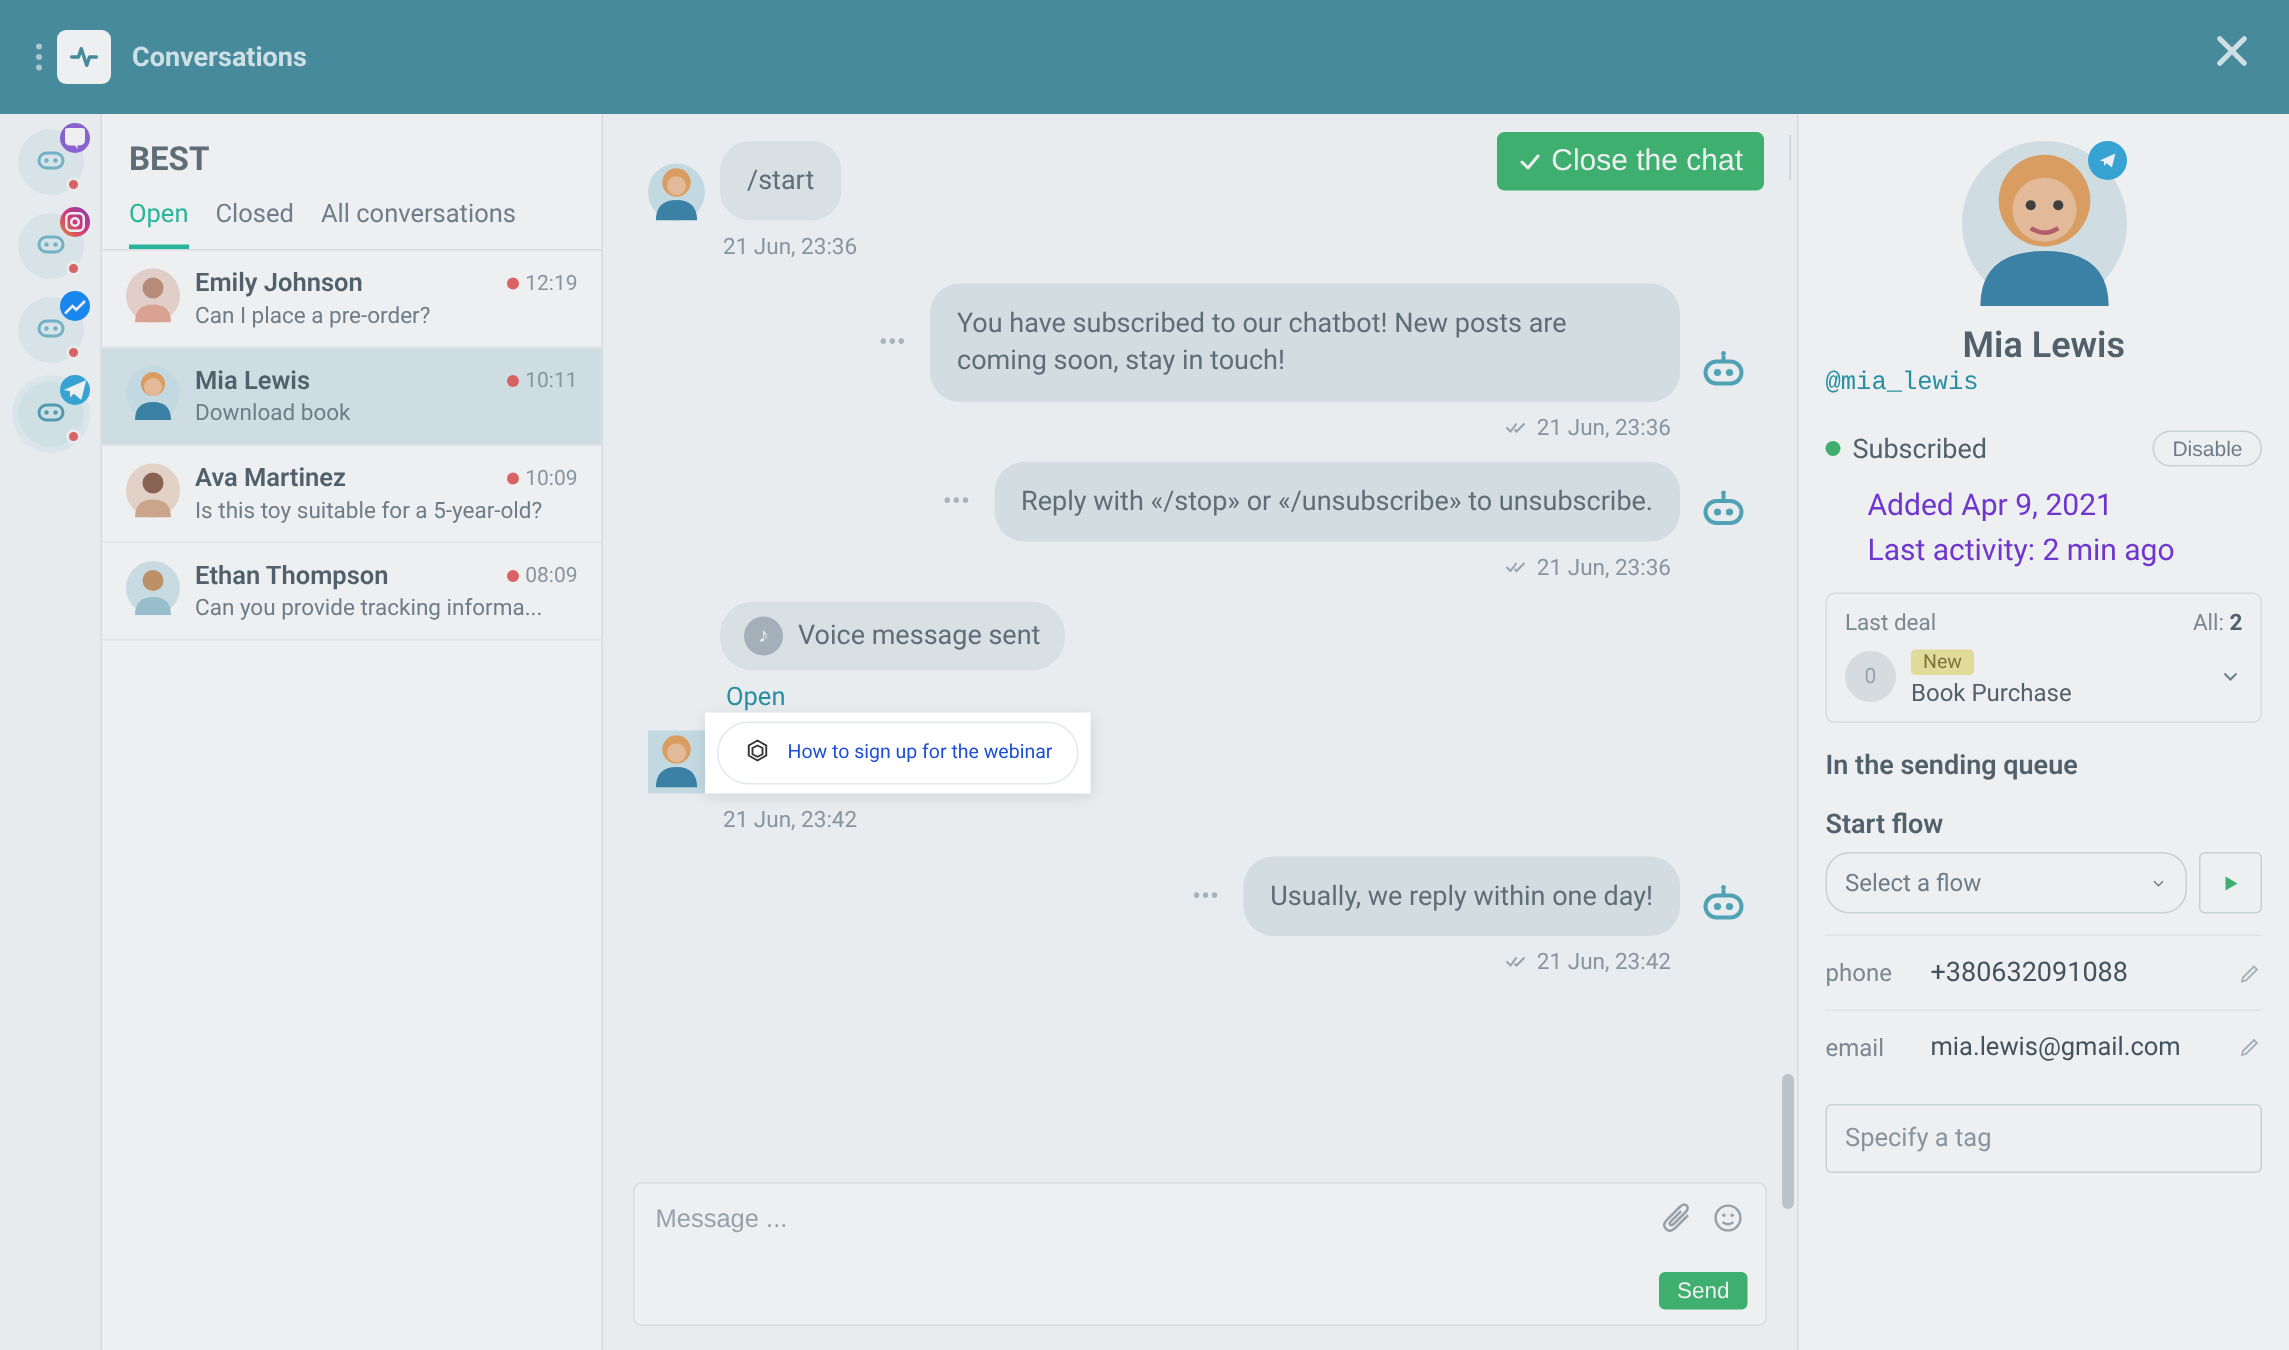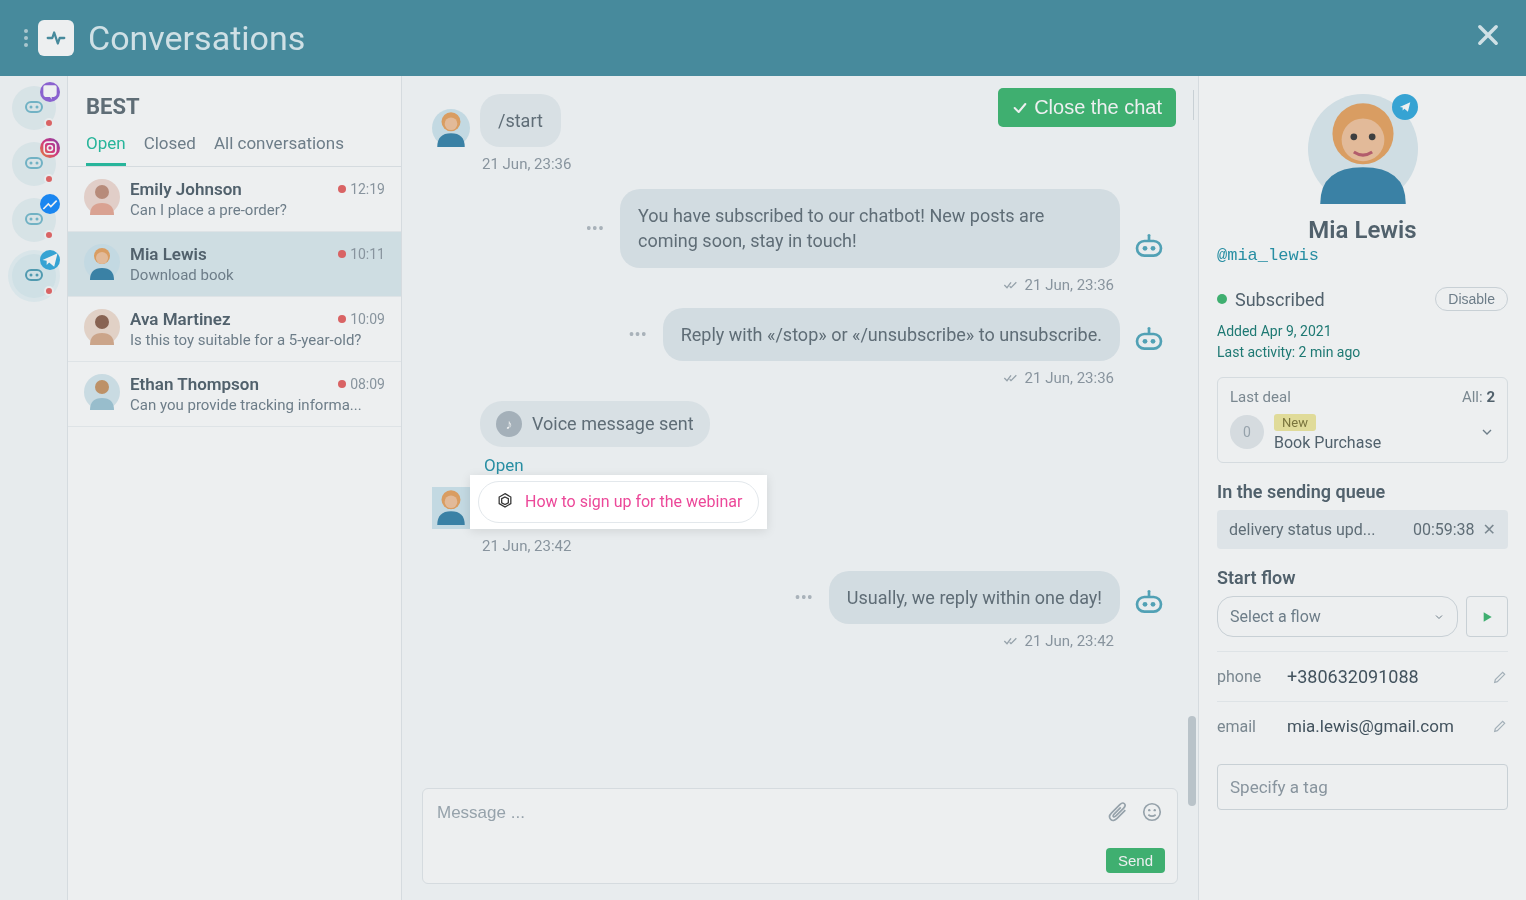--- a/index.html
+++ b/index.html
@@ -1,21 +1,21 @@
 <!DOCTYPE html>
 <html><head>
 <meta charset="utf-8">
 <style>
 * { box-sizing: border-box; margin: 0; padding: 0; }
 body { font-family: -apple-system, BlinkMacSystemFont, "Segoe UI", Roboto, sans-serif; background: #f5f5f5; color: #596b77; width: 1526px; height: 900px; overflow: hidden; position: relative; }
 .topbar { background: #3e8a9e; height: 76px; display: flex; align-items: center; padding: 0 24px; color: #fff; }
 .topbar .drag { color: rgba(255,255,255,0.6); margin-right: 10px; display:flex; flex-direction:column; gap:3px;}
 .topbar .drag span{width:4px;height:4px;border-radius:50%;background:rgba(255,255,255,0.6);}
 .topbar .logo { width: 36px; height: 36px; background: #fff; border-radius: 6px; display:flex; align-items:center; justify-content:center; margin-right: 14px; color: #3e8a9e;}
-.topbar .title { font-size: 34px; font-weight: 400; color: #dceef3; }
+.topbar .title { font-size: 18px; font-weight: 700; color: #dceef3; }
 .topbar .close { margin-left: auto; font-size: 30px; color: #dceef3; cursor: pointer; }
 .main { display: flex; height: 824px; }
 .rail { width: 68px; background: #f9fbfc; border-right: 1px solid #e3e8ec; padding-top: 10px; display:flex; flex-direction:column; align-items:center; gap:12px;}
 .rail .railicon { width: 44px; height: 44px; border-radius: 50%; background: #e6f1f4; display:flex; align-items:center; justify-content:center; position:relative; cursor:pointer;}
 .rail .railicon.active { background: #dceef3; box-shadow: 0 0 0 4px #e8f4f7; }
 .rail .railicon svg{width:24px;height:24px;}
 .rail .railbadge{position:absolute;top:-4px;right:-4px;width:20px;height:20px;border-radius:50%;display:flex;align-items:center;justify-content:center;}
 .rail .raildot{position:absolute;bottom:2px;right:2px;width:10px;height:10px;border-radius:50%;background:#e85c5c;border:2px solid #f9fbfc;}
 .convlist { width: 334px; background: #fff; border-right: 1px solid #e3e8ec; display:flex; flex-direction:column;}
 .convlist .head { padding: 18px 18px 0; }
@@ -46,37 +46,37 @@
 .timestamp { font-size:15px; color:#8a96a0; margin: 6px 0 16px 50px;}
 .timestamp.right { text-align:right; margin: 4px 54px 14px 0; display:flex; justify-content:flex-end; align-items:center; gap:6px;}
 .timestamp.right svg{width:16px;height:10px;}
 .boticon{width:38px;height:38px;border-radius:8px;display:flex;align-items:center;justify-content:center;}
 .dots{ font-size:18px; color:#b0b9c0; margin: 0 6px; align-self:center;}
 .voice-block{ display:inline-flex; flex-direction:column; align-items:flex-start; margin-left:50px;}
 .voice-bubble{ display:flex; align-items:center; gap:10px; background:#e7eef2; padding:10px 16px; border-radius:22px; font-size:18px; color:#5a6872;}
 .voice-bubble .audio-ic{width:26px;height:26px;border-radius:50%;background:#aab6bf;display:flex;align-items:center;justify-content:center;color:#fff;font-size:14px;}
 .openlink{ color:#1a8fa6; font-size:17px; margin: 8px 0 0 4px; cursor:pointer;}
 .openai-row{ display:flex; align-items:center; gap:10px; background:#fff; border:1px solid #e3e8ec; border-radius:22px; padding:10px 16px; margin-top:6px;}
-.openai-row span{ font-size:16px; color:#ec4899;}
+.openai-row span{ font-size:13px; color:#1d4ed8;}
 .highlight-region{ background:#fff; padding:6px 8px; position:relative; margin-left:-10px;}
 .composer { margin: 0 20px 16px; border:1px solid #e3e8ec; border-radius:6px; background:#fff; padding: 14px; position:relative; height:96px;}
 .composer input{ border:none; outline:none; width: calc(100% - 80px); font-size:17px; color:#5a6872;}
 .composer input::placeholder{color:#9aa6af;}
 .composer .cicons{ position:absolute; top:12px; right:14px; display:flex; gap:12px; color:#9aa6af;}
 .composer .send{ position:absolute; bottom:10px; right:12px; background:#35b56b; color:#fff; border:none; padding:4px 12px; border-radius:4px; font-size:15px; cursor:pointer;}
 .sidepanel { width: 328px; background:#fff; border-left:1px solid #e3e8ec; padding: 18px; overflow:auto;}
 .sidepanel .pavatar{ width:110px;height:110px;border-radius:50%;margin:0 auto; display:block; position:relative;}
 .sidepanel .pavatar .tg{position:absolute;top:0;right:0;width:26px;height:26px;border-radius:50%;background:#2aa7de;display:flex;align-items:center;justify-content:center;color:#fff;}
 .sidepanel .pname{ text-align:center; font-size:24px; font-weight:600; color:#4a5a66; margin-top:12px;}
 .sidepanel .puser{ text-align:left; color:#1a8fa6; font-size:17px; margin-top:2px;font-family:Liberation Mono, monospace;}
 .statrow{ display:flex; align-items:center; justify-content:space-between; margin-top:22px;}
 .statrow .l{display:flex;align-items:center;gap:8px;font-size:18px;color:#4a5a66;}
 .statrow .l .gd{width:10px;height:10px;border-radius:50%;background:#35b56b;}
 .disablebtn{ border:1px solid #d4dbe0; background:#fff; border-radius:14px; padding:3px 12px; font-size:14px; color:#6b7b87; cursor:pointer;}
-.subinfo{ font-size:14px; color:#0f766e; margin-top:10px; line-height:1.5;}
+.subinfo{ font-size:20px; color:#6d28d9; margin-top:10px; line-height:1.5;margin-left:28px;}
 .dealcard{ border:1px solid #e3e8ec; border-radius:6px; padding:10px 12px; margin-top:14px;}
 .dealcard .h{display:flex;justify-content:space-between;font-size:15px;color:#7a8790;}
 .dealcard .b{display:flex;align-items:center;gap:10px;margin-top:6px;}
 .dealcard .circ{width:34px;height:34px;border-radius:50%;background:#e3e8ec;display:flex;align-items:center;justify-content:center;color:#9aa6af;font-size:14px;}
 .dealcard .txt{flex:1;}
 .dealcard .new{display:inline-block;background:#f0e89a;color:#7a7130;font-size:13px;padding:1px 8px;border-radius:3px;}
 .dealcard .deal{font-size:16px;color:#4a5a66;margin-top:2px;}
 .sectitle{font-size:18px;font-weight:600;color:#4a5a66;margin-top:18px;}
 .queue{background:#edf2f5;border-radius:4px;padding:10px 12px;margin-top:8px;display:flex;align-items:center;justify-content:space-between;font-size:16px;color:#5a6872;}
 .queue .qx{cursor:pointer;color:#7a8790;}
@@ -431,27 +431,20 @@
           <span class="new">New</span>
           <div class="deal">Book Purchase</div>
         </div>
         <svg width="16" height="16" viewBox="0 0 24 24">
             <path d="M6 9 L12 15 L18 9" stroke="#6b7b87" stroke-width="2" fill="none"></path>
           </svg>
       </div>
     </div>
 
     <div class="sectitle">In the sending queue</div>
-    <div class="queue">
-      <span>delivery status upd...</span>
-      <span style="display:flex;align-items:center;gap:8px;">
-          <span>00:59:38</span>
-          <span class="qx">✕</span>
-        </span>
-    </div>
 
     <div class="sectitle">Start flow</div>
     <div class="flowrow">
       <div class="sel">
         <span>Select a flow</span>
         <svg width="12" height="12" viewBox="0 0 24 24">
             <path d="M6 9 L12 15 L18 9" stroke="#6b7b87" stroke-width="2" fill="none"></path>
           </svg>
       </div>
       <div class="play">

